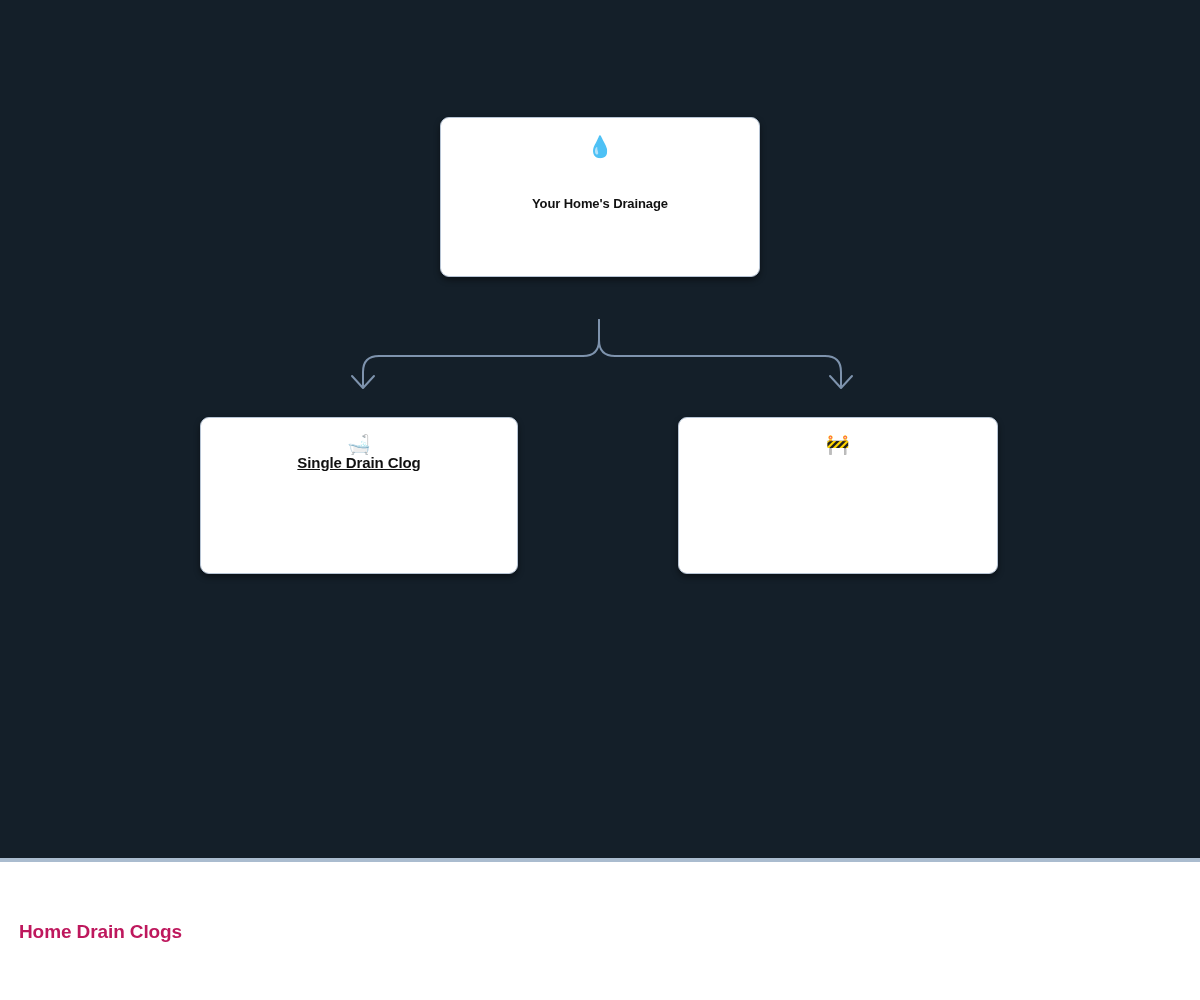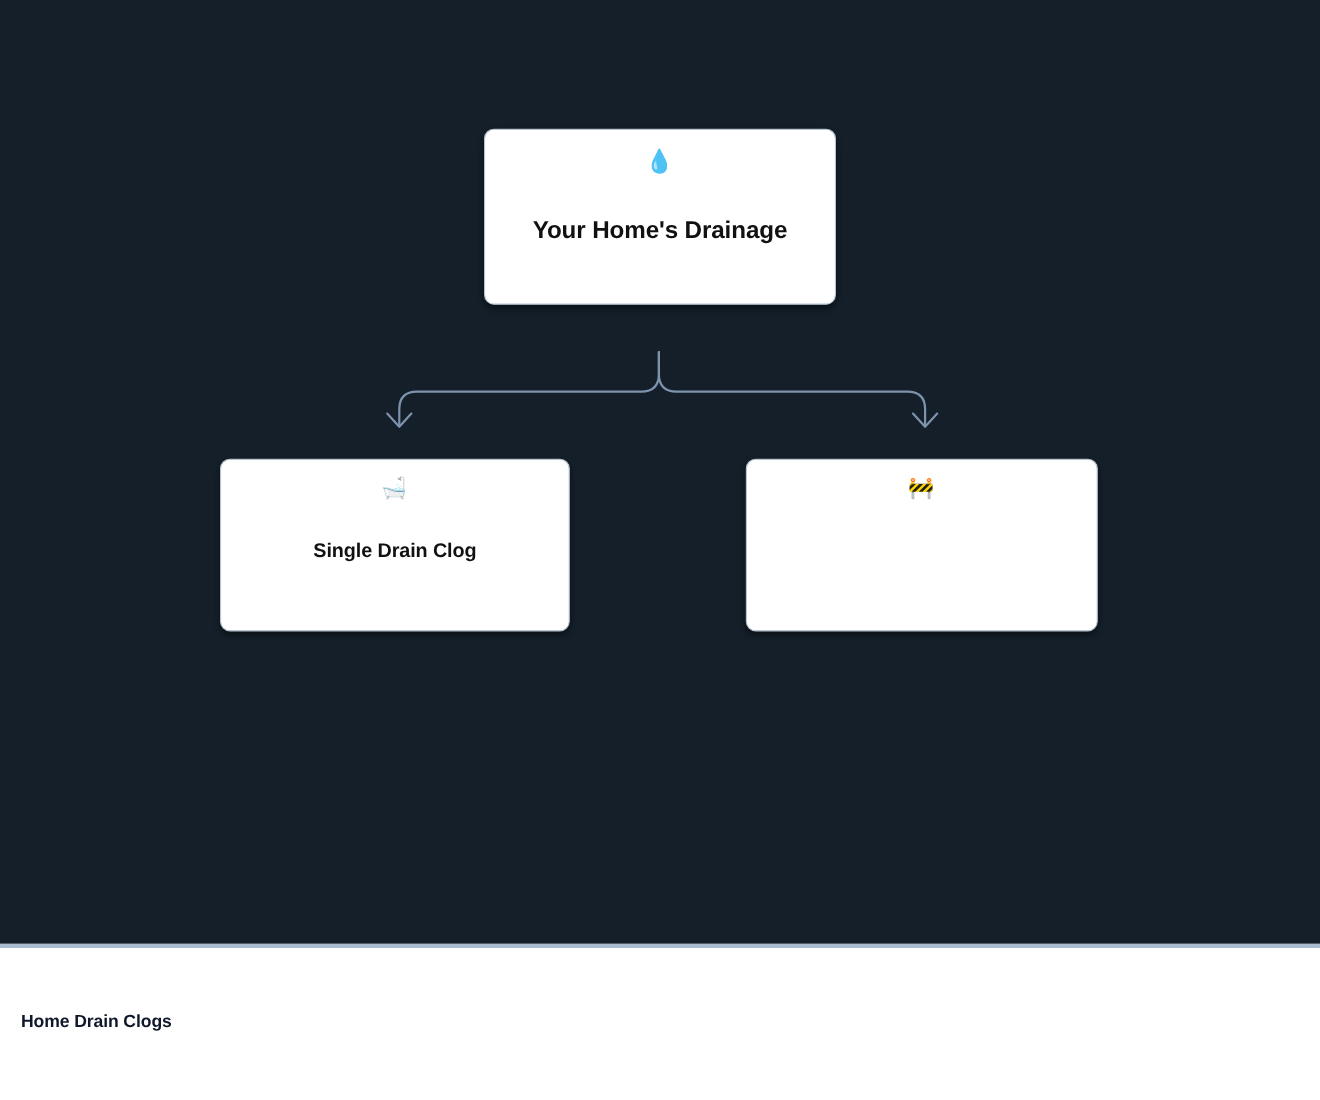--- a/index.html
+++ b/index.html
@@ -69,43 +69,43 @@
     left: 440px;
     top: 117px;
     width: 320px;
     height: 160px;
   }
   #node-root .node-icon {
     font-size: 21px;
     margin-top: 19px;
   }
   #node-root .node-label {
-    font-size: 22px;
+    font-size: 13px;
     margin-top: 38px;
   }
   
   #node-single-drain-clog {
     left: 200px;
     top: 417px;
     width: 318px;
     height: 157px;
   }
   #node-main-sewer-line-clog {
     left: 678px;
     top: 417px;
     width: 320px;
     height: 157px;
   }
   .child-node .node-icon {
     font-size: 19px;
     margin-top: 17px;
   }
   .child-node .node-label {
-    font-size: 18px;
-    margin-top: 36px;
+    font-size: 15px;
+    text-decoration: underline;
   }
   
   #canvas-divider {
     position: absolute;
     left: 0;
     top: 858px;
     width: 1200px;
     height: 4px;
     background: #aabccf;
   }
@@ -115,23 +115,23 @@
     left: 0;
     top: 862px;
     width: 1200px;
     height: 138px;
     background: #ffffff;
   }
   #caption-title {
     position: absolute;
     left: 19px;
     top: 59px;
-    font-size: 16px;
+    font-size: 19px;
     font-weight: bold;
-    color: #0f172a;
+    color: #be185d;
     letter-spacing: -0.1px;
     white-space: nowrap;
   }
 </style>
 </head>
 <body>
 
 <div id="page">
 
   <div id="diagram-canvas">

